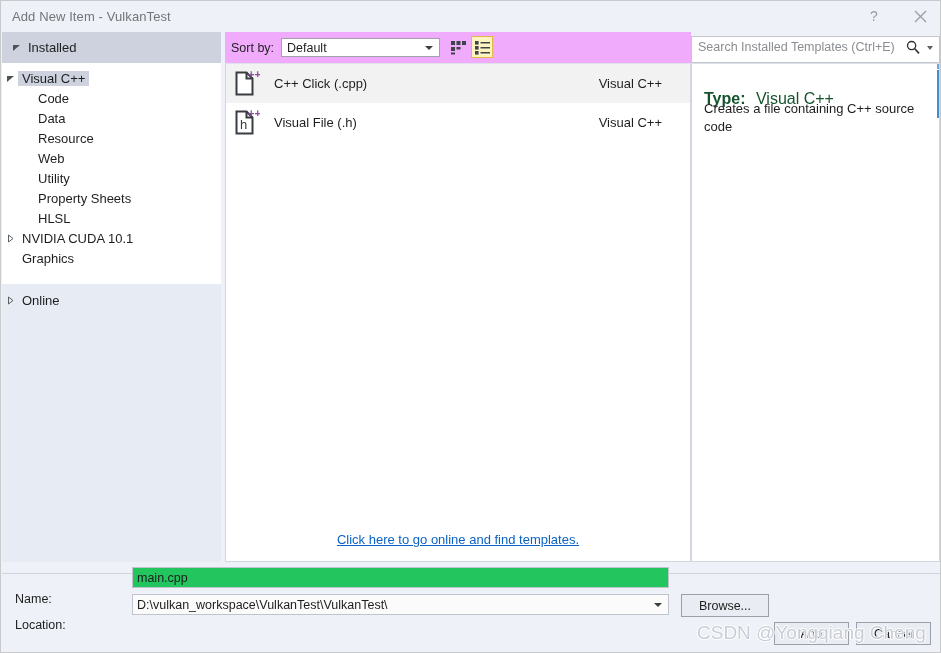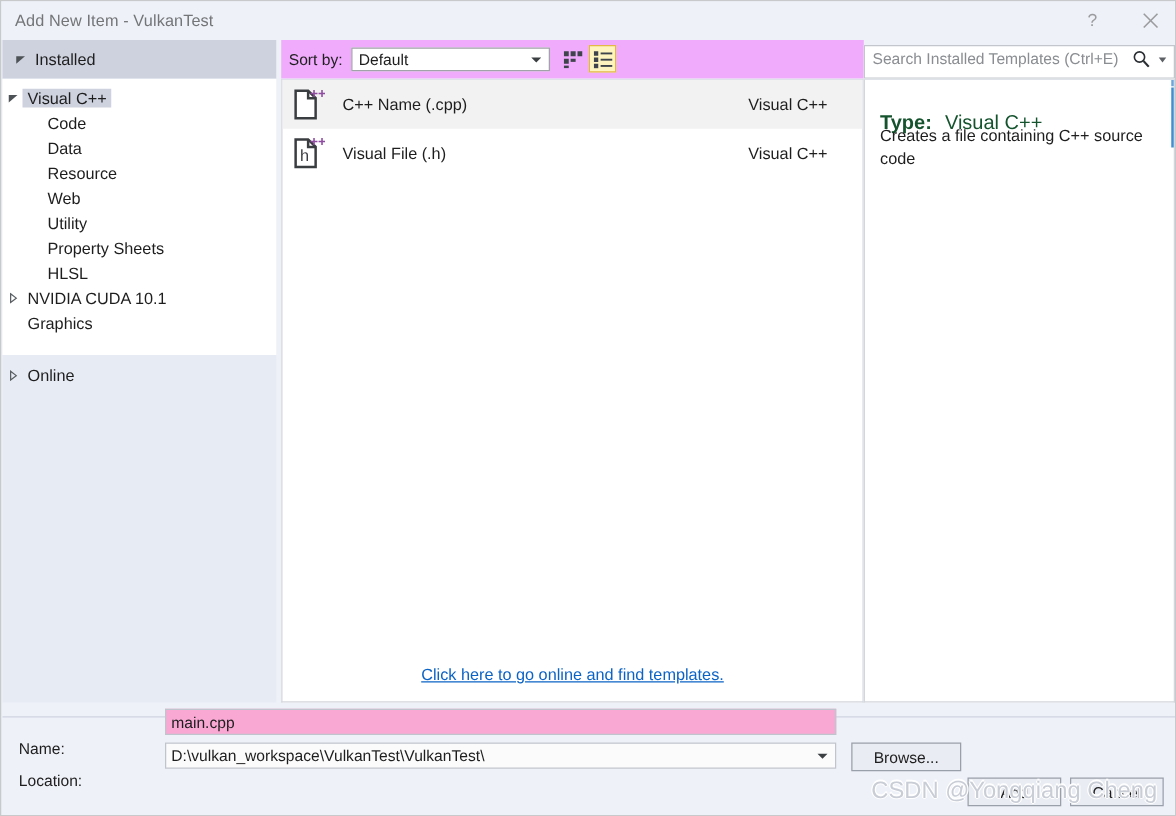--- a/index.html
+++ b/index.html
@@ -303,21 +303,21 @@
     box-sizing: border-box;
     font-size: 12.5px;
     color: #1e1e1e;
     padding: 0 4px;
     display: flex;
     align-items: center;
   }
   .input-name {
     left: 131px; top: 566px;
     width: 537px; height: 21px;
-    background: #f9a8d4;
+    background: #22c55e;
   }
   .input-location {
     left: 131px; top: 593px;
     width: 537px; height: 21px;
     background: #fbfbfb;
   }
   .input-location .caret {
     position: absolute;
     right: 6px; top: 8px;
     width: 0; height: 0;
@@ -483,21 +483,21 @@
   </div>
 
   <div class="list-area">
     <div id="tpl-host">
         <div class="tpl-row selected">
           <span class="tpl-icon"><svg width="26" height="30" viewBox="0 0 26 30">
               <path d="M2.5 3.5 L2.5 25.5 L18.5 25.5 L18.5 9.5 L12.5 3.5 Z" fill="#ffffff" stroke="#3a3d40" stroke-width="2"></path>
               <path d="M12.5 3.5 L12.5 9.5 L18.5 9.5" fill="none" stroke="#3a3d40" stroke-width="2"></path>
               <text x="14" y="9" font-family="Liberation Sans, sans-serif" font-size="11" font-weight="bold" fill="#8e4ba0">++</text>
             </svg></span>
-          <span class="tpl-name">C++ Name (.cpp)</span>
+          <span class="tpl-name">C++ Click (.cpp)</span>
           <span class="tpl-cat">Visual C++</span>
         </div>
         <div class="tpl-row">
           <span class="tpl-icon"><svg width="26" height="30" viewBox="0 0 26 30">
               <path d="M2.5 3.5 L2.5 25.5 L18.5 25.5 L18.5 9.5 L12.5 3.5 Z" fill="#ffffff" stroke="#3a3d40" stroke-width="2"></path>
               <path d="M12.5 3.5 L12.5 9.5 L18.5 9.5" fill="none" stroke="#3a3d40" stroke-width="2"></path>
               <text x="6" y="21" font-family="Liberation Sans, sans-serif" font-size="13" fill="#3a3d40">h</text>
               <text x="14" y="9" font-family="Liberation Sans, sans-serif" font-size="11" font-weight="bold" fill="#8e4ba0">++</text>
             </svg></span>
           <span class="tpl-name">Visual File (.h)</span>

